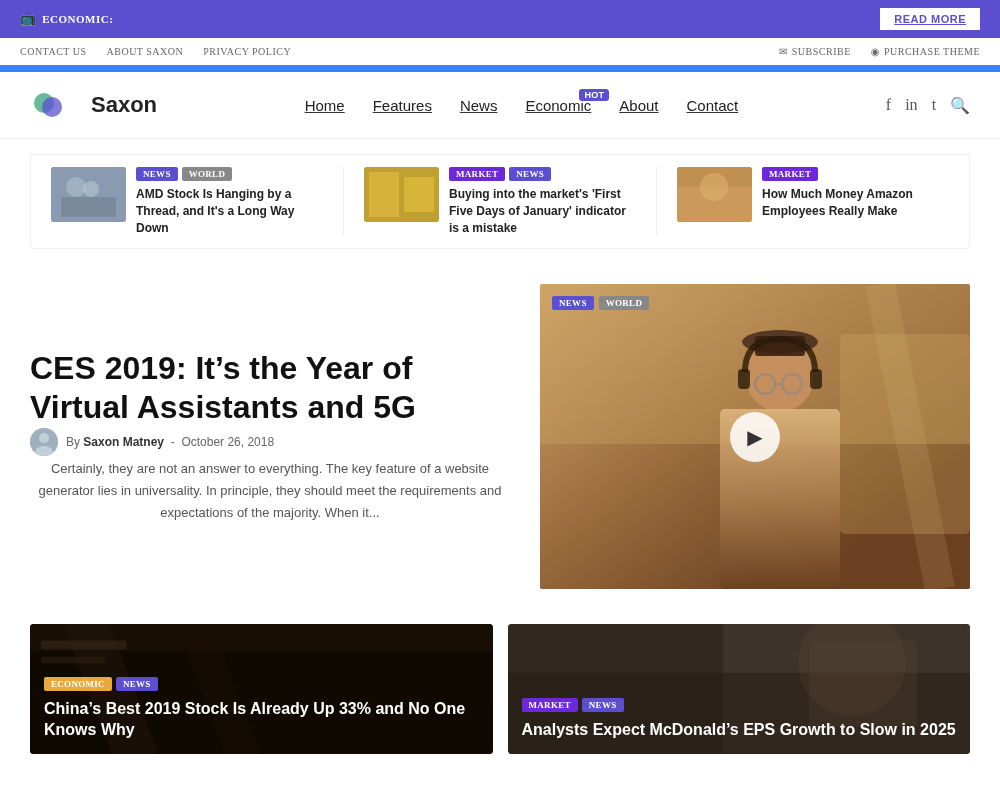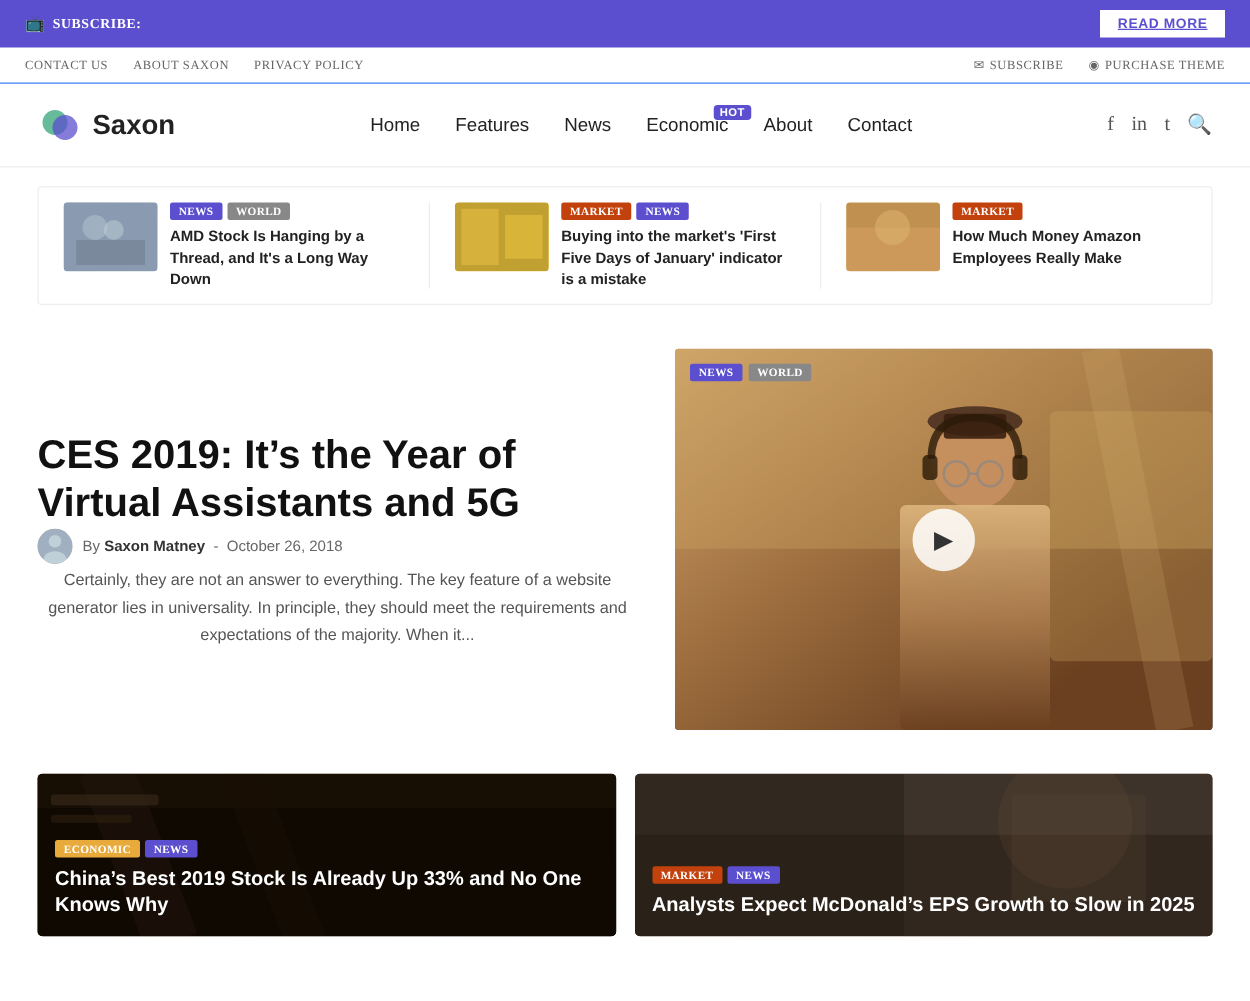--- a/index.html
+++ b/index.html
@@ -40,55 +40,56 @@
       text-transform: uppercase;
       text-decoration: underline;
     }
 
     
     .utility-bar {
       display: flex;
       justify-content: space-between;
       align-items: center;
       padding: 8px 20px;
-      border-bottom: 1px solid #3b82f6;
+      border-bottom: 7px solid #3b82f6;
       font-size: 11px;
       color: #666;
     }
     .utility-left { display: flex; gap: 20px; }
     .utility-right { display: flex; gap: 20px; align-items: center; }
     .utility-link { text-transform: uppercase; font-size: 10px; letter-spacing: 0.5px; color: #666; cursor: pointer; }
     .utility-right-item { display: flex; align-items: center; gap: 4px; font-size: 10px; letter-spacing: 0.5px; text-transform: uppercase; cursor: pointer; }
 
     
     .header {
       display: flex;
       align-items: center;
       justify-content: space-between;
       padding: 15px 30px;
       border-bottom: 1px solid #eee;
     }
     .logo {
       display: flex;
       align-items: center;
-      gap: 8px;
+      gap: 25px;
       font-size: 22px;
       font-weight: 700;
       color: #222;
       font-family: sans-serif;
     }
     .logo-icon {
       width: 36px;
       height: 36px;
       position: relative;
     }
     .nav {
       display: flex;
       align-items: flex-start;
       gap: 28px;
+      text-decoration: underline;
     }
     .nav-item {
       font-size: 15px;
       color: #222;
       cursor: pointer;
       font-family: sans-serif;
       font-weight: 500;
       position: relative;
     }
     .hot-badge {
@@ -152,21 +153,21 @@
       font-size: 9px;
       font-weight: 700;
       padding: 2px 7px;
       border-radius: 2px;
       text-transform: uppercase;
       letter-spacing: 0.3px;
       color: #fff;
     }
     .tag-news { background: #5b4fcf; }
     .tag-world { background: #888; }
-    .tag-market { background: #c2410c; }
+    .tag-market { background: #6d28d9; }
     .tag-economic { background: #e8aa3a; }
     .featured-title {
       font-size: 12px;
       line-height: 1.4;
       color: #222;
       font-family: sans-serif;
       font-weight: 600;
     }
 
     
@@ -304,21 +305,21 @@
       top: 0;
       left: 0;
     }
   </style>
 </head>
 <body>
 
 <div class="top-banner">
   <div class="top-banner-left">
     <span class="banner-icon">📺</span>
-    <span class="featured-label">SUBSCRIBE:</span>
+    <span class="featured-label">ECONOMIC:</span>
   </div>
   <button class="read-more-btn">READ MORE</button>
 </div>
 
 <div class="utility-bar">
   <div class="utility-left">
     <span class="utility-link">CONTACT US</span>
     <span class="utility-link">ABOUT SAXON</span>
     <span class="utility-link">PRIVACY POLICY</span>
   </div>

